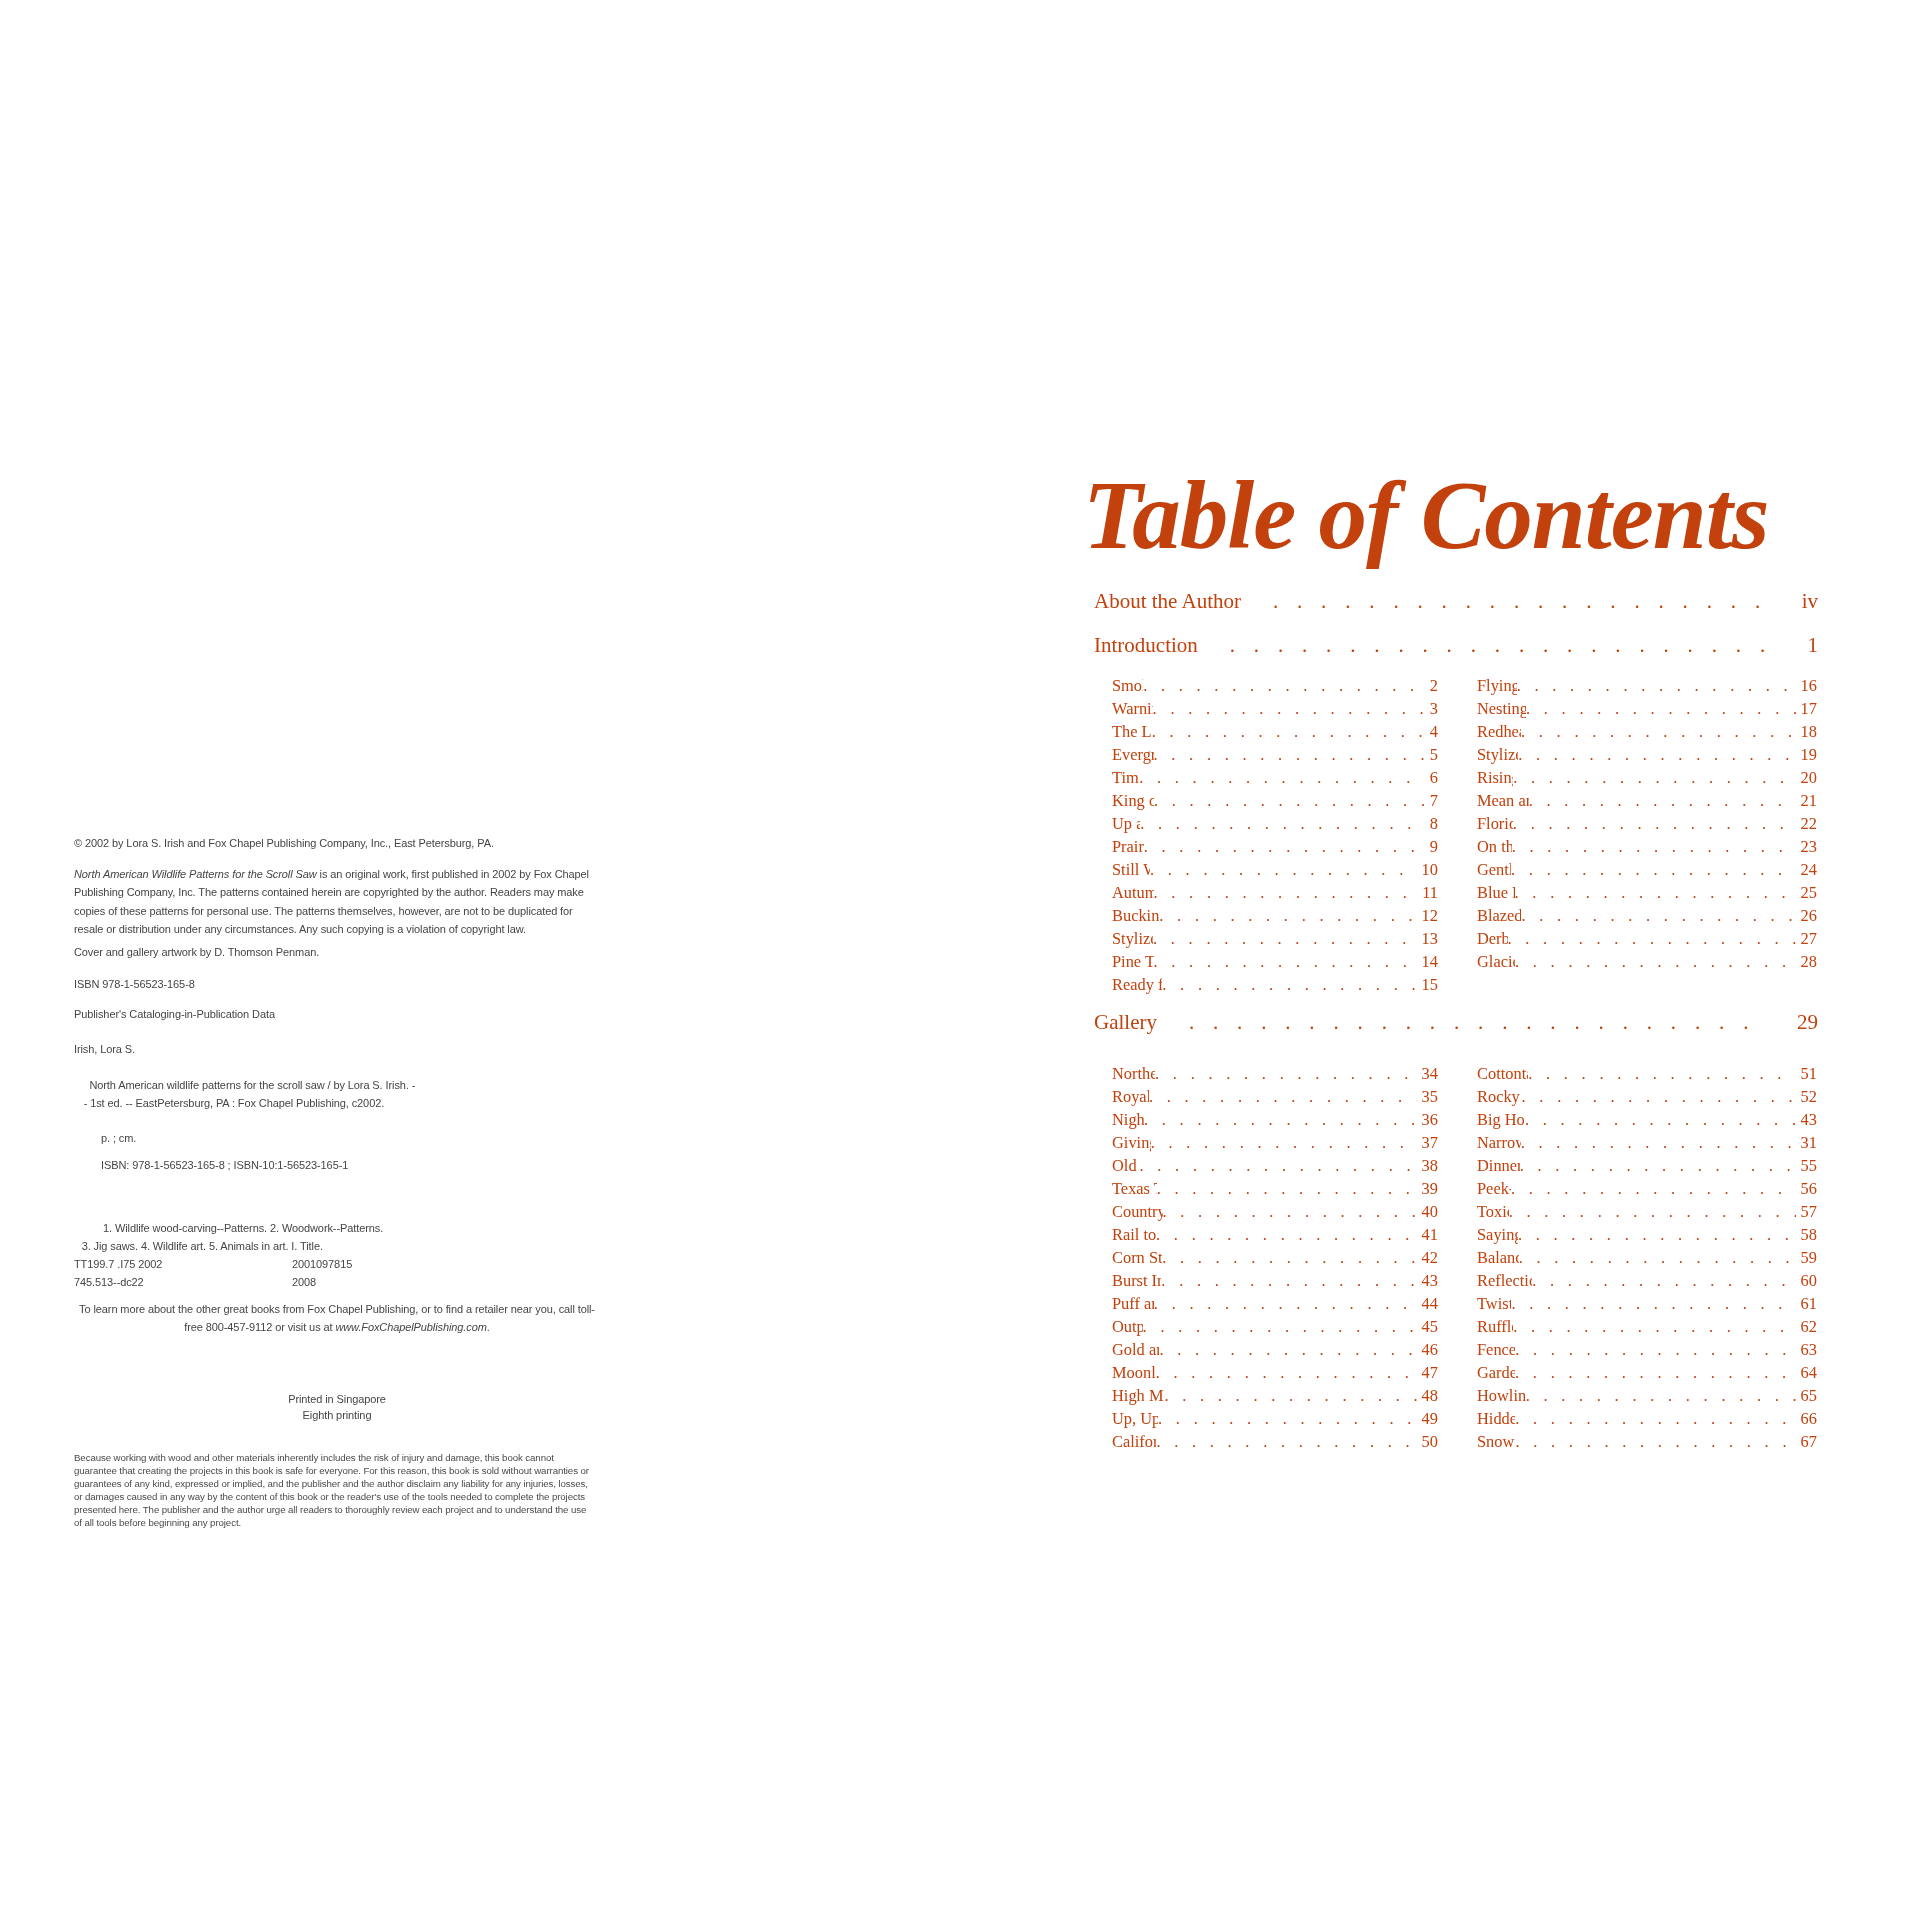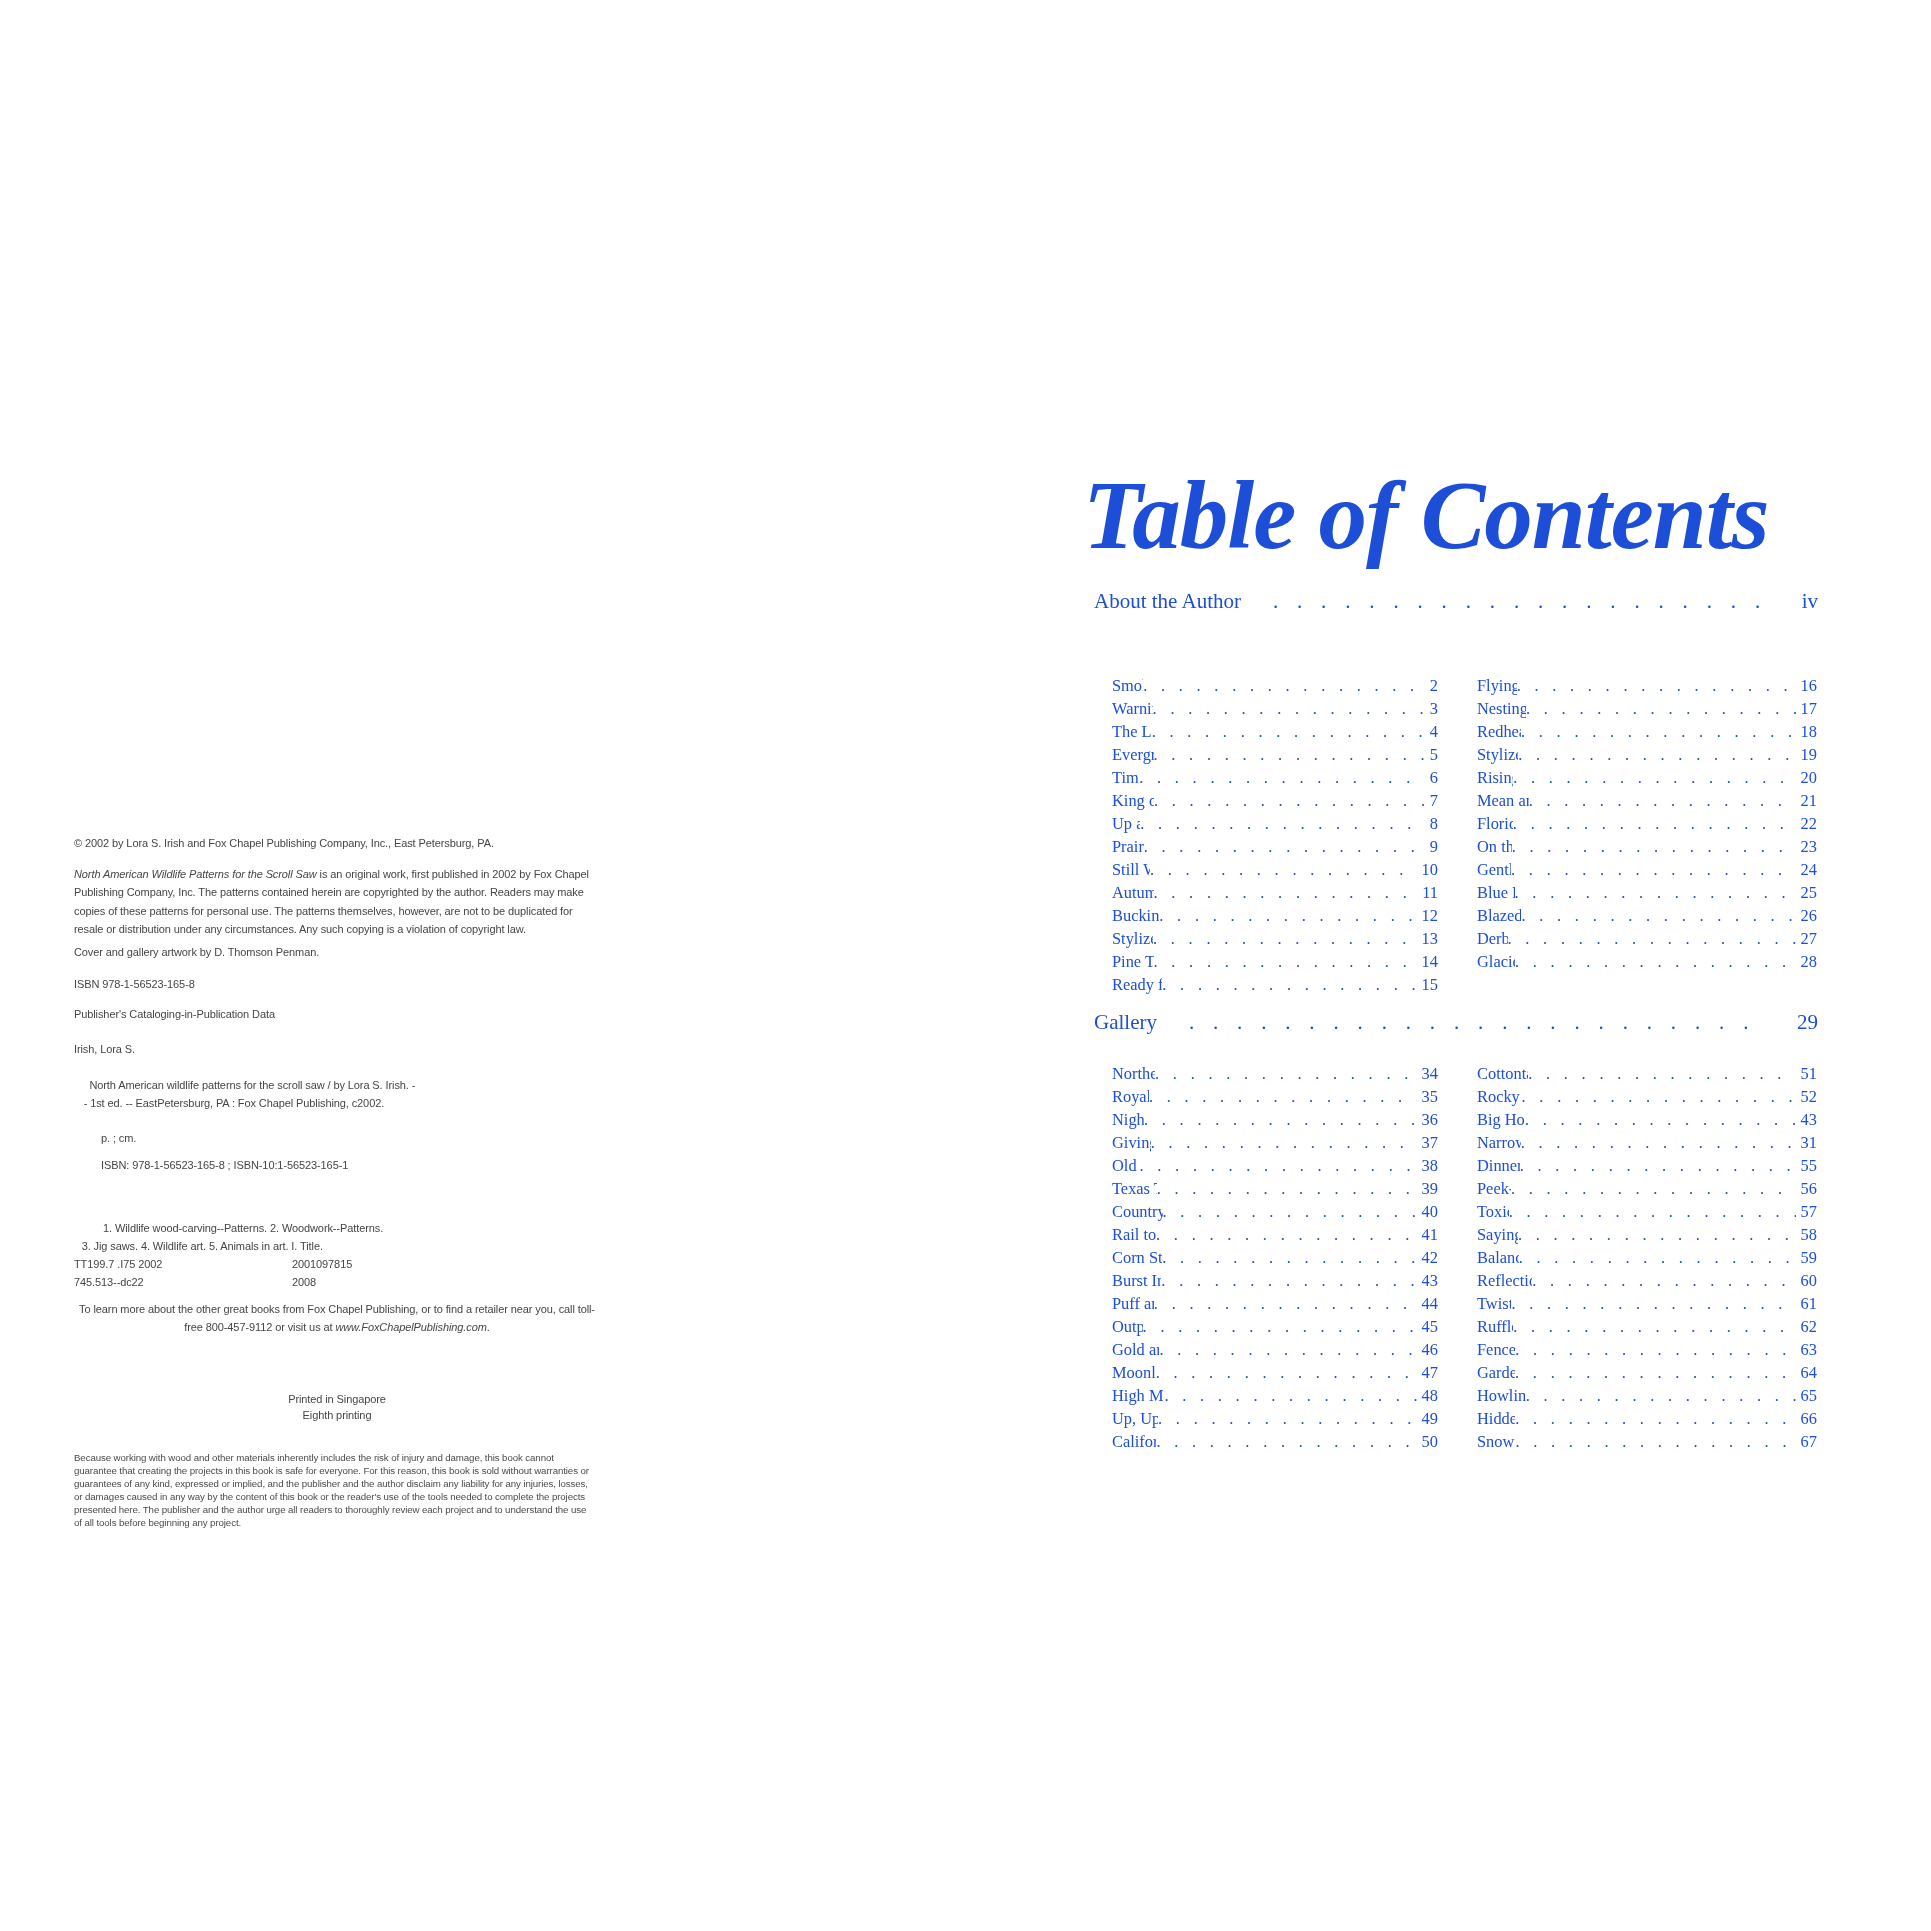--- a/index.html
+++ b/index.html
@@ -21,21 +21,21 @@
   .cip-line2{padding-left:9.7px;}
   .pl28{padding-left:27px;}
   .subj1{padding-left:29px;margin-top:28px;}
   .subj2{padding-left:7.7px;}
   .class-grid{display:grid;grid-template-columns:218px auto;}
   .disclaimer{font-size:9.7px;line-height:13px;width:516px;color:#4a4a4a;}
   .printed{line-height:16px;}
   
   .right-page{position:absolute;inset:0;
     font-family:"Liberation Serif","DejaVu Serif",serif;
-    color:#1d4ed8;}
+    color:#c2410c;}
   .toc-title{
     position:absolute;left:1083px;top:386px;width:763px;
     font-size:97px;line-height:1.35;font-style:italic;font-weight:600;
     white-space:nowrap;letter-spacing:-1px;}
   .toc-head{
     position:absolute;left:1094px;width:724px;
     display:flex;align-items:baseline;
     font-size:21px;line-height:25px;white-space:nowrap;gap:28px;}
   .toc-head .label{padding-right:3.9px;}
   .toc-head .page{padding-left:5.8px;}
@@ -118,20 +118,25 @@
   <section class="right-page">
 
     <h1 class="toc-title">Table of Contents</h1>
 
     <div class="toc-head head-about">
       <span class="label">About the Author</span>
       <span class="dots"></span>
       <span class="page">iv</span>
     </div>
 
+    <div class="toc-head head-intro">
+      <span class="label">Introduction</span>
+      <span class="dots"></span>
+      <span class="page">1</span>
+    </div>
 
     <div class="toc-col col-intro-left">
 
         <div class="toc-row">
           <span class="label">Smokey (Black Bear)</span>
           <span class="dots"></span>
           <span class="page">2</span>
         </div>
 
         <div class="toc-row">

